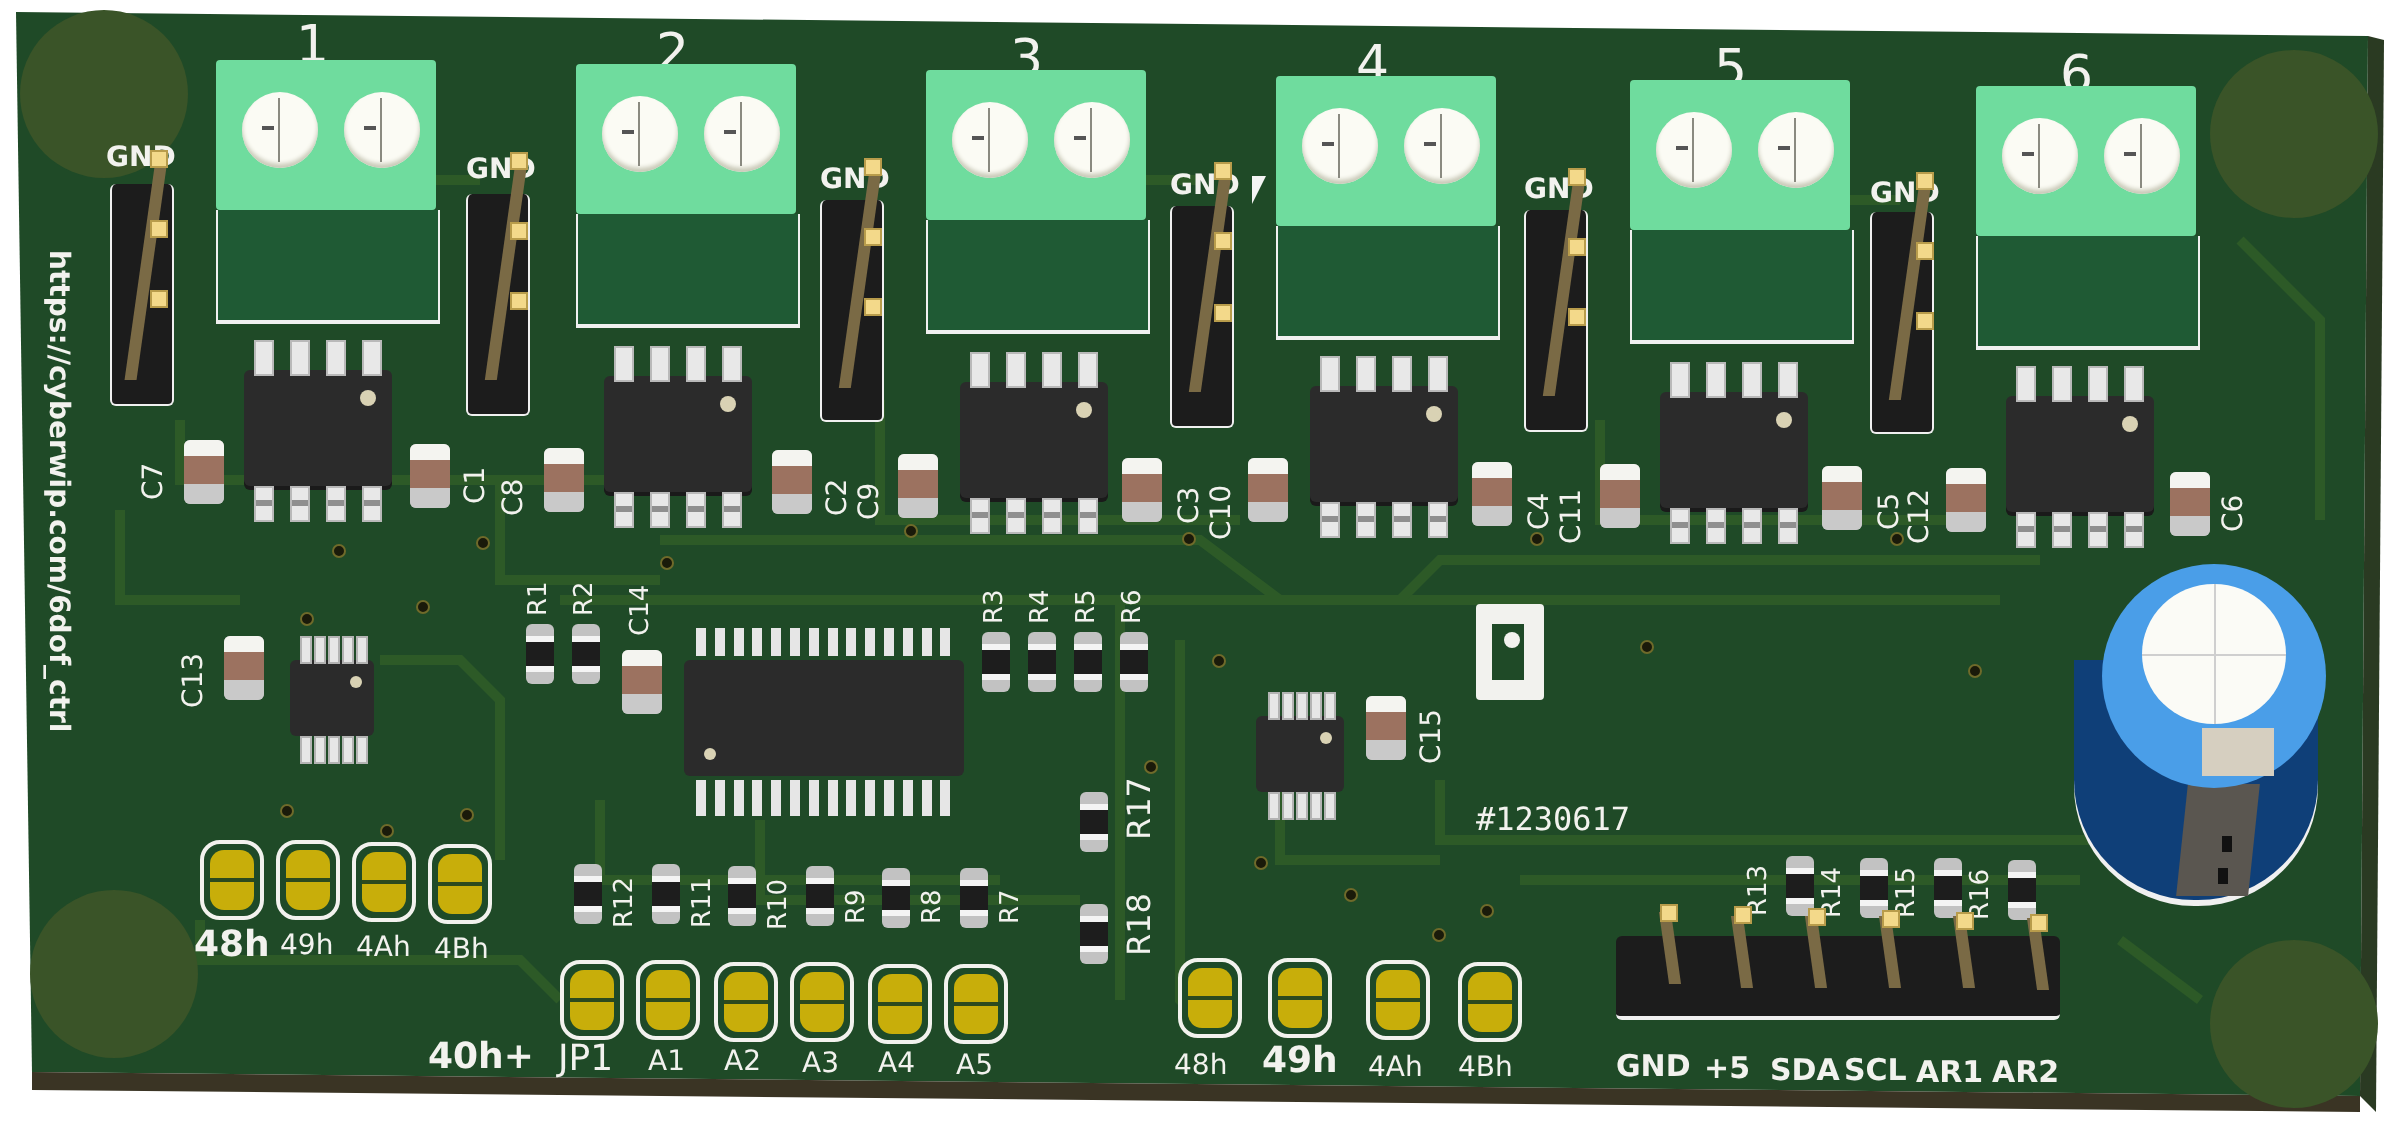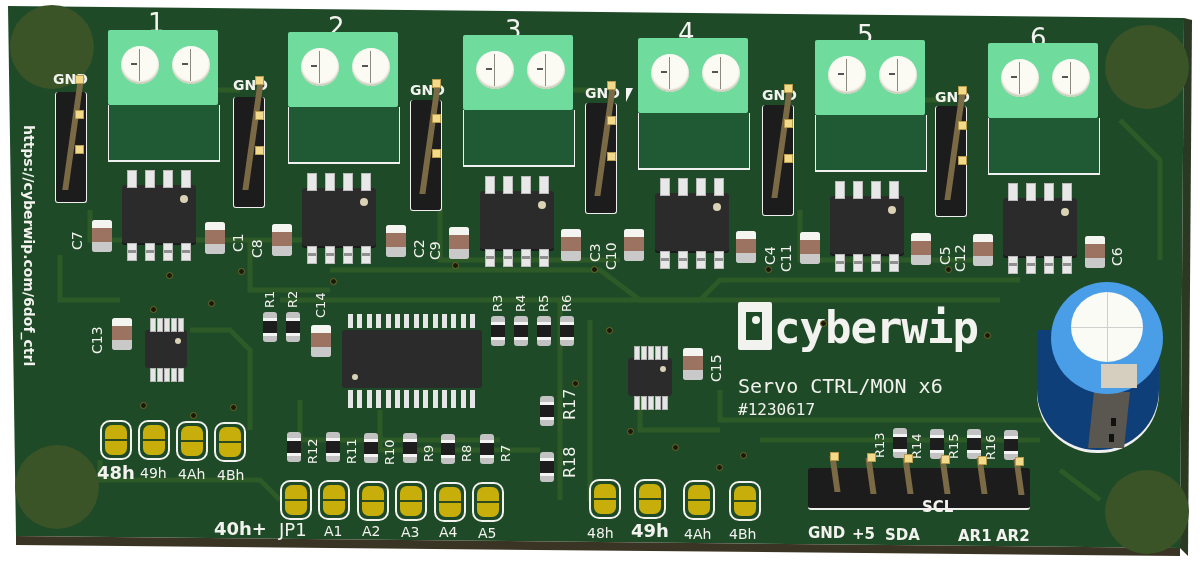--- a/index.html
+++ b/index.html
@@ -411,22 +411,20 @@
       <div class="band1"></div>
       <div class="body"></div>
       <div class="band2"></div>
     </div>
   <div class="silk" style="left:709px;top:382px;font-size:14px;transform-origin:left top;transform:rotate(-90deg);">C15</div>
 
   <div class="abs" style="left:738px;top:302px;width:34px;height:48px;background:#f2f2ee;border-radius:2px;">
     <div style="position:absolute;left:8px;top:10px;width:16px;height:28px;background:#1f4a27;"></div>
     <div style="position:absolute;left:14px;top:14px;width:8px;height:8px;border-radius:50%;background:#f2f2ee;"></div>
   </div>
-  <div class="silk bold" style="left:774px;top:306px;font-size:44px;letter-spacing:-1px;font-family:'DejaVu Sans Mono',monospace;">cyberwip</div>
-  <div class="silk" style="left:738px;top:376px;font-size:20px;font-family:'DejaVu Sans Mono',monospace;">Servo CTRL/MON x6</div>
   <div class="silk" style="left:738px;top:402px;font-size:16px;font-family:'DejaVu Sans Mono',monospace;">#1230617</div>
 
   <div class="abs" style="left:1035px;top:282px;width:130px;height:170px;">
     <div style="position:absolute;left:2px;top:48px;width:122px;height:120px;border-radius:0 0 60px 60px;background:#0f3f78;box-shadow:0 3px 0 #f0f0f0;"></div>
     <div style="position:absolute;left:56px;top:110px;width:36px;height:56px;background:#5a5650;transform:skewX(-6deg);"></div>
     <div style="position:absolute;left:16px;top:0;width:112px;height:112px;border-radius:50%;background:#4a9ee8;"></div>
     <div style="position:absolute;left:36px;top:10px;width:72px;height:70px;border-radius:50%;background:#fbfbf6;"></div>
     <div style="position:absolute;left:36px;top:45px;width:72px;height:1px;background:#cfcfcf;"></div>
     <div style="position:absolute;left:72px;top:10px;width:1px;height:70px;background:#cfcfcf;"></div>
     <div style="position:absolute;left:66px;top:82px;width:36px;height:24px;background:#d6cfc0;"></div>
@@ -565,21 +563,21 @@
   <div class="pinbar" style="left:1016px;top:459px;height:36px;transform:skewX(8deg);"></div>
   <div class="pin" style="left:830px;top:452px;"></div>
   <div class="pin" style="left:867px;top:453px;"></div>
   <div class="pin" style="left:904px;top:454px;"></div>
   <div class="pin" style="left:941px;top:455px;"></div>
   <div class="pin" style="left:978px;top:456px;"></div>
   <div class="pin" style="left:1015px;top:457px;"></div>
   <div class="silk bold" style="left:808px;top:526px;font-size:15px;">GND</div>
   <div class="silk bold" style="left:852px;top:527px;font-size:15px;">+5</div>
   <div class="silk bold" style="left:885px;top:528px;font-size:15px;">SDA</div>
-  <div class="silk bold" style="left:922px;top:500px;font-size:15px;">SCL</div>
+  <div class="silk bold" style="left:922px;top:528px;font-size:15px;">SCL</div>
   <div class="silk bold" style="left:958px;top:529px;font-size:15px;">AR1</div>
   <div class="silk bold" style="left:996px;top:529px;font-size:15px;">AR2</div>
 
   <div class="via" style="left:166px;top:272px;"></div>
   <div class="via" style="left:238px;top:268px;"></div>
   <div class="via" style="left:330px;top:278px;"></div>
   <div class="via" style="left:452px;top:262px;"></div>
   <div class="via" style="left:591px;top:266px;"></div>
   <div class="via" style="left:765px;top:266px;"></div>
   <div class="via" style="left:945px;top:266px;"></div>

